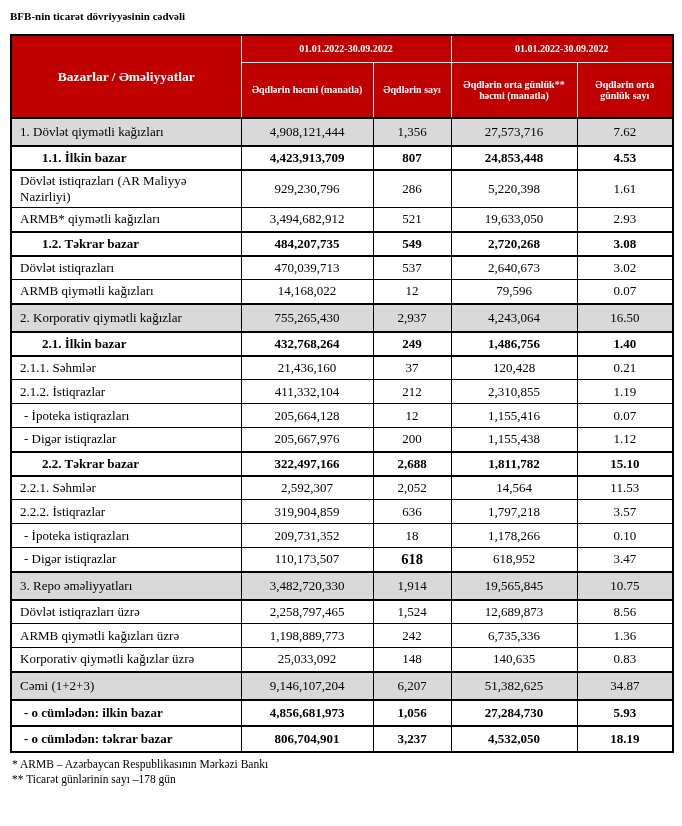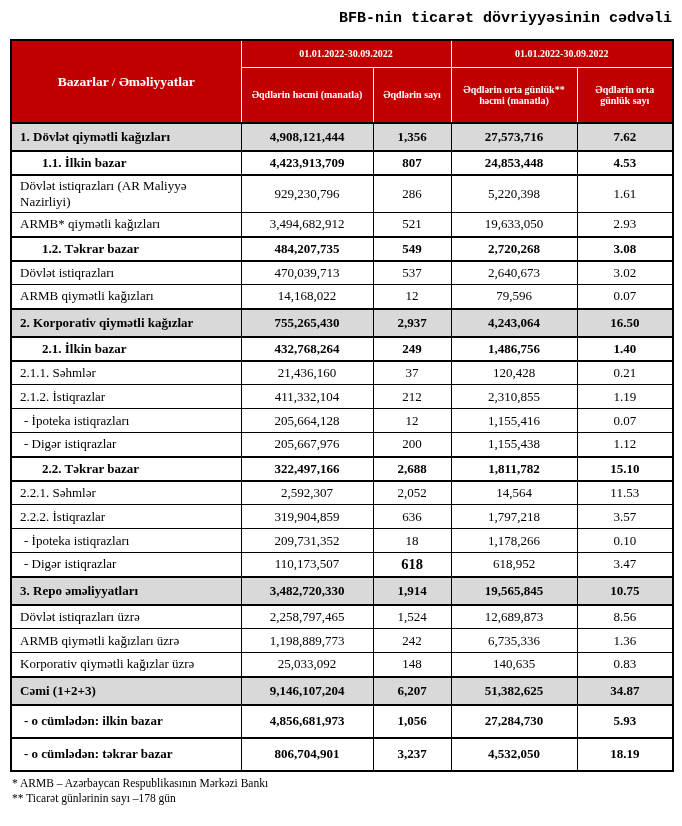--- a/index.html
+++ b/index.html
@@ -16,25 +16,24 @@
     width: 682px;
     font-family: "Liberation Serif", "DejaVu Serif", serif;
     color: #000;
   }
   .page {
     width: 682px;
     min-height: 826px;
     padding: 6px 10px 8px 10px;
   }
   .title {
-    font-size: 15px;
+    font-size: 11px;
     font-weight: bold;
-    text-align: right;
+    text-align: left;
     margin: 4px 0 12px 0;
-    font-family: Liberation Mono, monospace;
   }
   table.data-table {
     width: 662px;
     border-collapse: collapse;
     table-layout: fixed;
     border: 2px solid var(--border-color, #000);
     font-size: 13px;
   }
   thead th {
     background: var(--header-bg, #c00000);
@@ -54,37 +53,37 @@
     border: 1px solid var(--border-color, #000);
     height: 24px;
     padding: 2px 5px;
     vertical-align: middle;
     font-size: 13px;
   }
   td.label-cell { text-align: left; padding-left: 8px; }
   td.value-cell { text-align: center; }
   tr.row-section td {
     background: var(--section-bg, #d9d9d9);
-    font-weight: bold;
+    font-weight: normal;
     border-top: 2px solid var(--border-color, #000);
     border-bottom: 2px solid var(--border-color, #000);
     height: 28px;
   }
   tr.row-subsection td {
     font-weight: bold;
     border-top: 2px solid var(--border-color, #000);
     border-bottom: 2px solid var(--border-color, #000);
   }
   tr.row-subsection td.label-cell { padding-left: 30px; }
   tr.row-dash-item td.label-cell { padding-left: 12px; }
   tr.row-total td {
     font-weight: bold;
     border-top: 2px solid var(--border-color, #000);
     border-bottom: 2px solid var(--border-color, #000);
-    height: 33px;
+    height: 26px;
     margin-top: 16px;
   }
   tr.row-total td.label-cell { padding-left: 12px; }
   td.cell-emph { font-weight: bold; font-size: 14.5px; text-align: center; }
   .footnotes {
     margin-top: 4px;
     font-size: 11.5px;
     line-height: 1.35;
     padding-left: 2px;
   }

